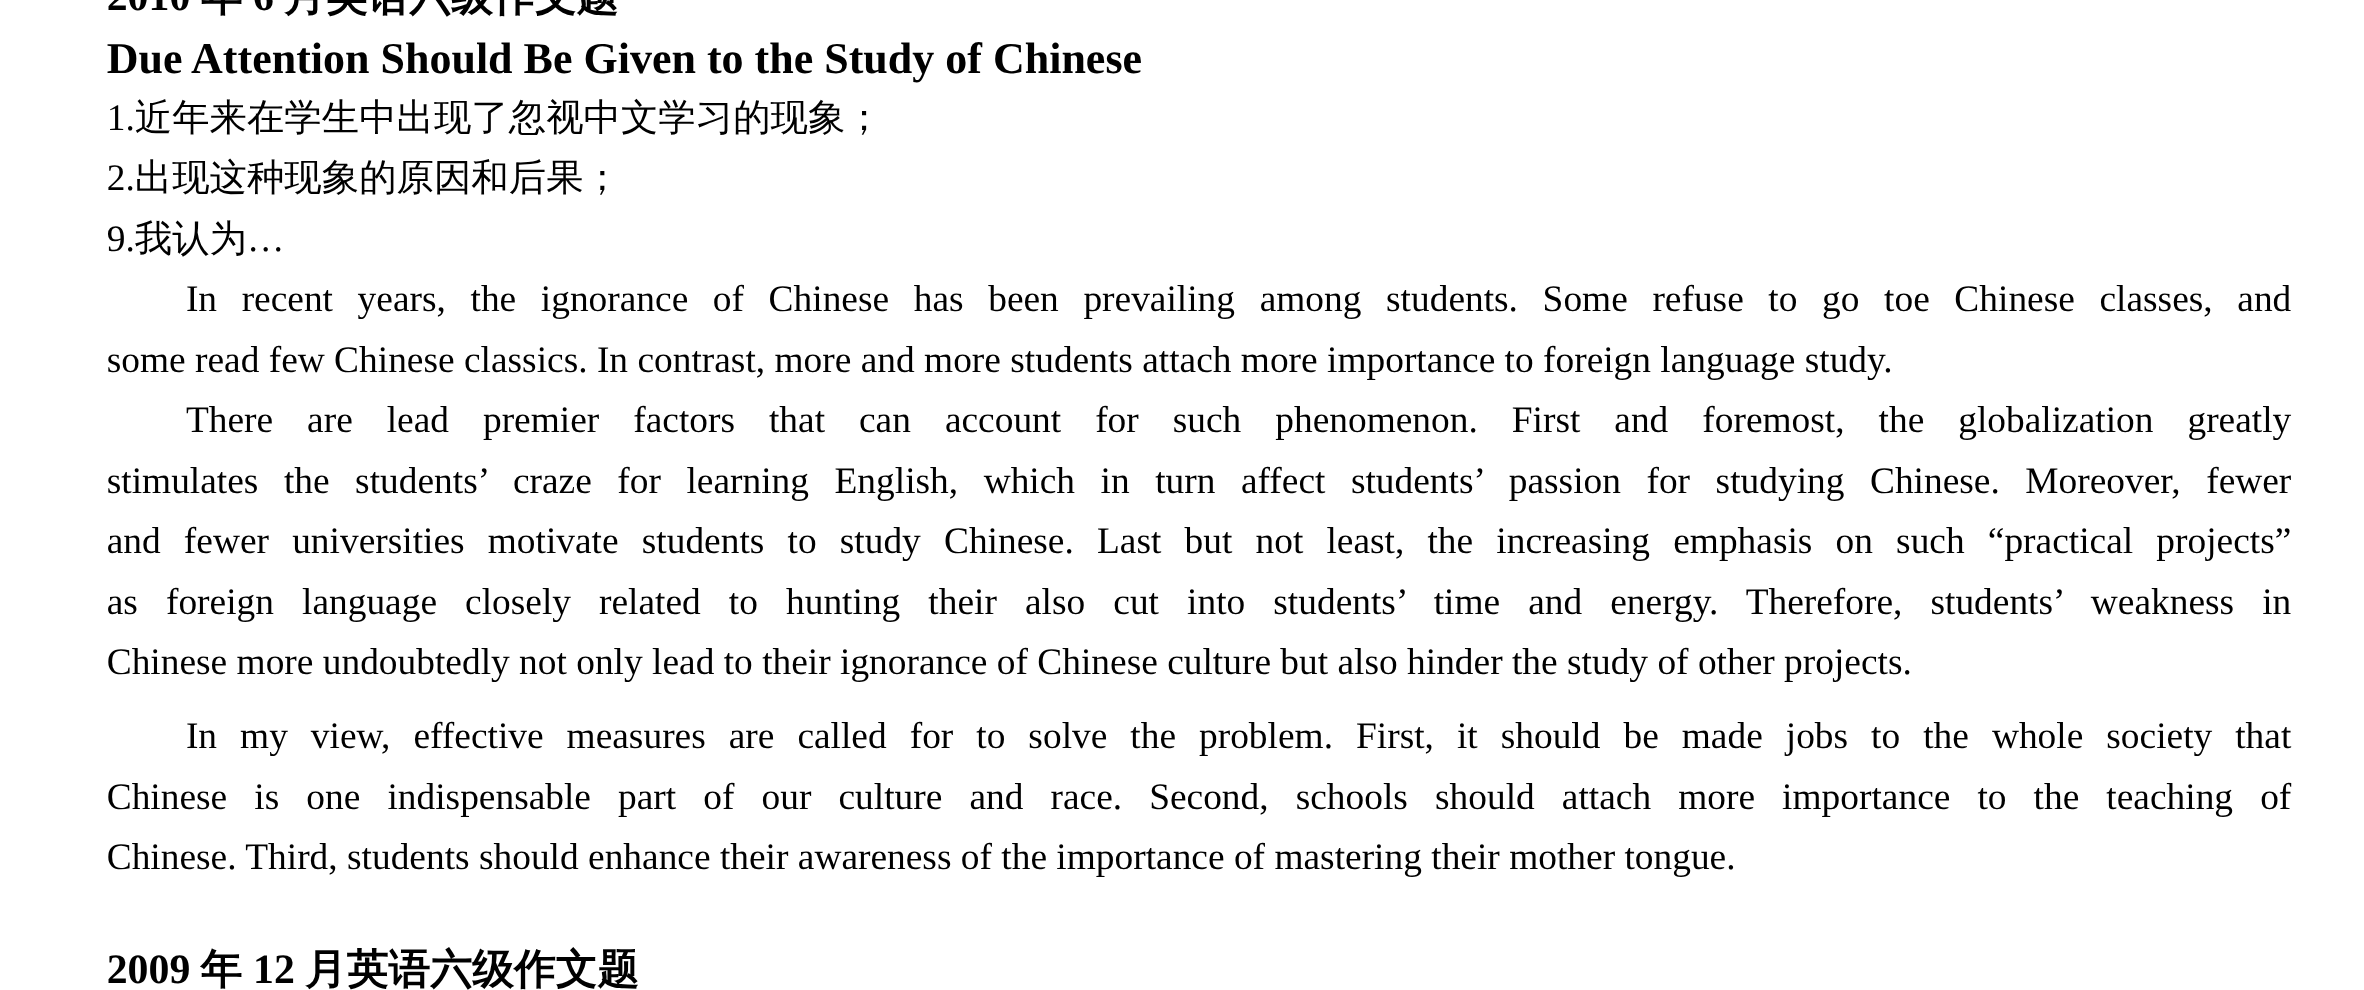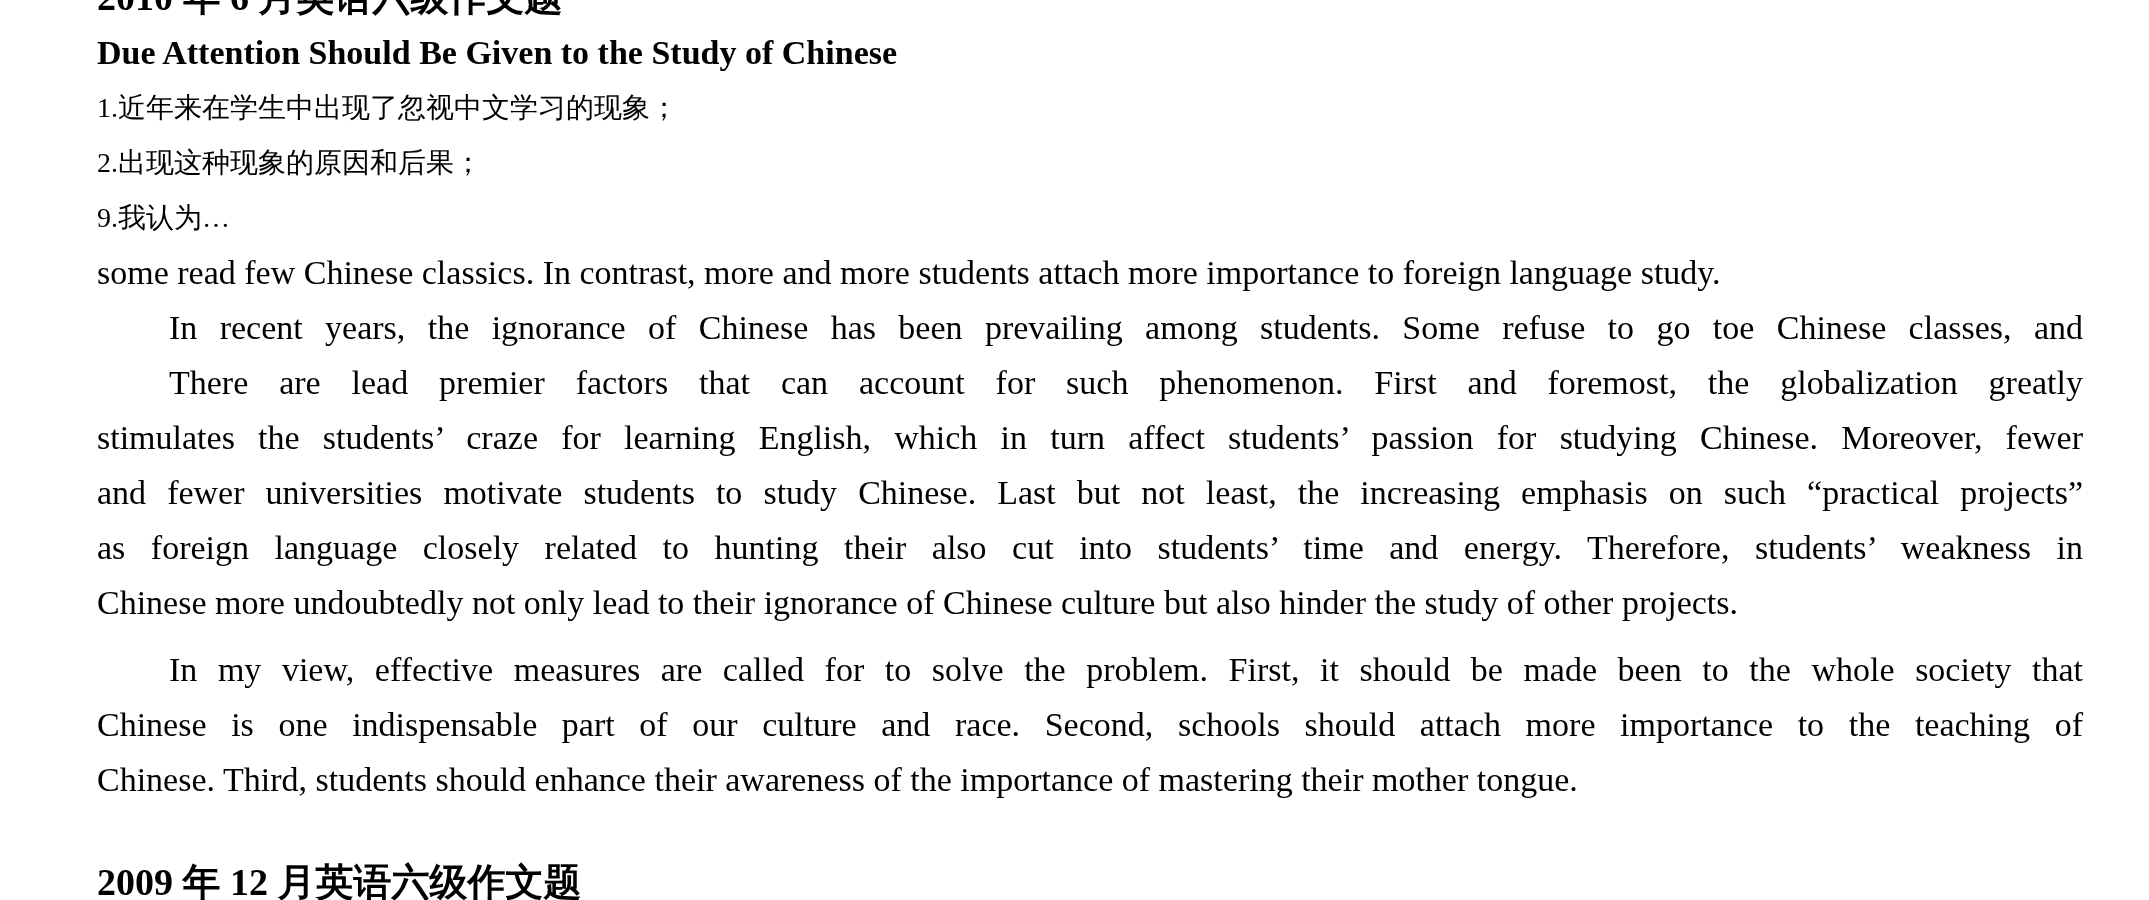--- a/index.html
+++ b/index.html
@@ -24,26 +24,26 @@
     line-height: 55px;
   }
   .cjk-heading {
     font-weight: bold;
     font-size: 38px;
     line-height: 55px;
     white-space: nowrap;
   }
   .en-title {
     font-weight: bold;
-    font-size: 34px;
+    font-size: 40px;
     line-height: 55px;
     white-space: nowrap;
   }
   .outline-item {
-    font-size: 28px;
+    font-size: 34px;
     line-height: 55px;
     white-space: nowrap;
   }
   .para {
     margin: 0;
   }
   .para-3 {
     margin-top: 12px;
   }
   .line {
@@ -74,34 +74,34 @@
 
   <div class="en-title">Due Attention Should Be Given to the Study of Chinese</div>
 
   <div class="outline-item">1.近年来在学生中出现了忽视中文学习的现象；</div>
 
   <div class="outline-item">2.出现这种现象的原因和后果；</div>
 
   <div class="outline-item">9.我认为…</div>
 
   <div class="para">
+    <div class="line jl first-line">In recent years, the ignorance of Chinese has been prevailing among students. Some refuse to go toe Chinese classes, and</div>
     <div class="line ll">some read few Chinese classics. In contrast, more and more students attach more importance to foreign language study.</div>
-    <div class="line jl first-line">In recent years, the ignorance of Chinese has been prevailing among students. Some refuse to go toe Chinese classes, and</div>
   </div>
 
   <div class="para">
     <div class="line jl first-line">There are lead premier factors that can account for such phenomenon. First and foremost, the globalization greatly</div>
     <div class="line jl">stimulates the students’ craze for learning English, which in turn affect students’ passion for studying Chinese. Moreover, fewer</div>
     <div class="line jl">and fewer universities motivate students to study Chinese. Last but not least, the increasing emphasis on such “practical projects”</div>
     <div class="line jl">as foreign language closely related to hunting their also cut into students’ time and energy. Therefore, students’ weakness in</div>
     <div class="line ll">Chinese more undoubtedly not only lead to their ignorance of Chinese culture but also hinder the study of other projects.</div>
   </div>
 
   <div class="para para-3">
-    <div class="line jl first-line">In my view, effective measures are called for to solve the problem. First, it should be made been to the whole society that</div>
+    <div class="line jl first-line">In my view, effective measures are called for to solve the problem. First, it should be made jobs to the whole society that</div>
     <div class="line jl">Chinese is one indispensable part of our culture and race. Second, schools should attach more importance to the teaching of</div>
     <div class="line ll">Chinese. Third, students should enhance their awareness of the importance of mastering their mother tongue.</div>
   </div>
 
   <div class="blank-spacer"></div>
 
   <div class="cjk-heading">2009 年 12 月英语六级作文题</div>
 
 </div>
 

